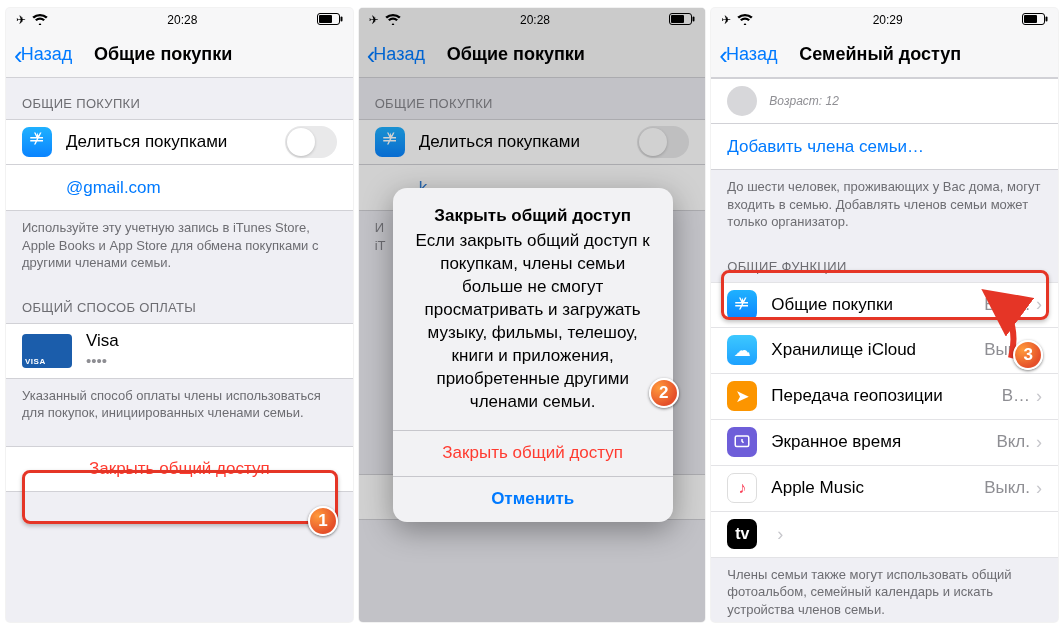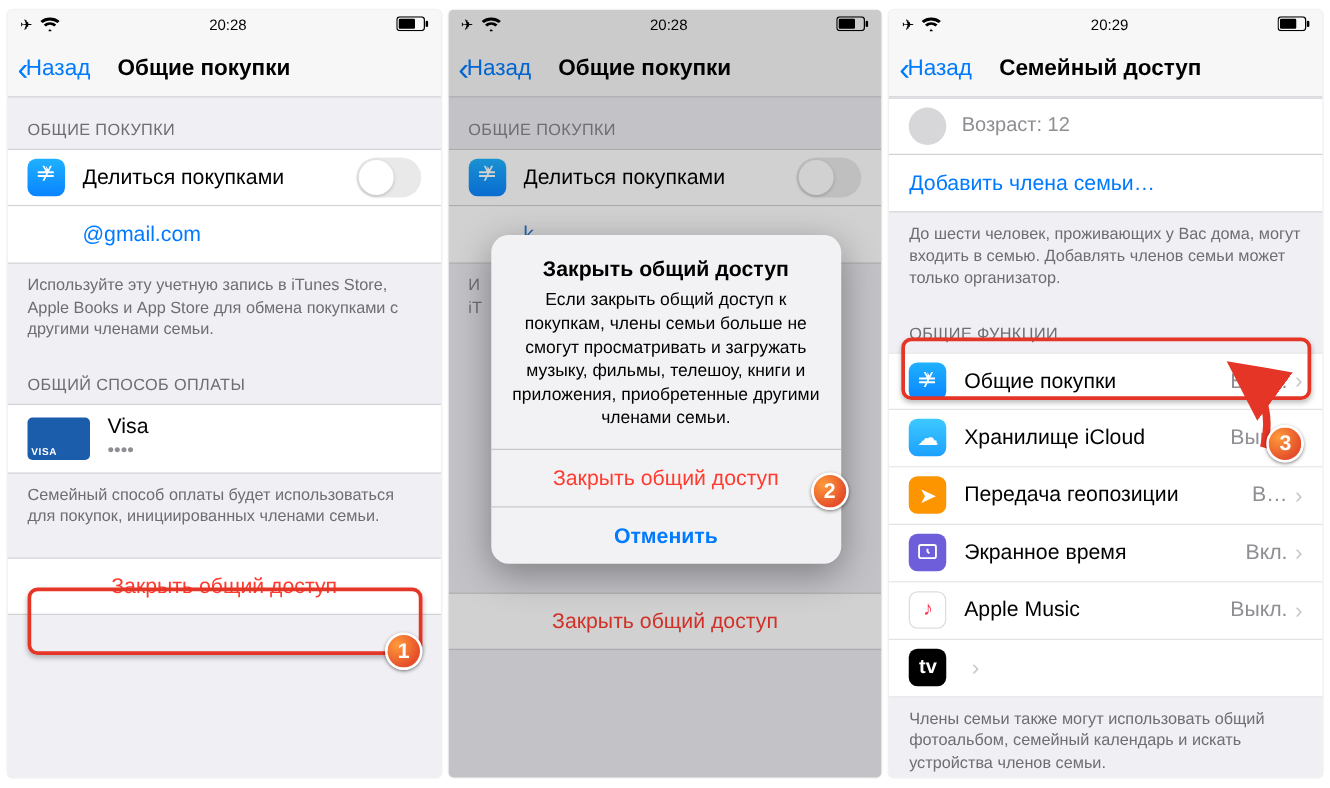--- a/index.html
+++ b/index.html
@@ -141,30 +141,30 @@
   .arrow-svg { position: absolute; z-index: 45; pointer-events: none; }
 
   
   .modal {
     position: absolute; top: 180px; left: 34px; width: 280px;
     background: #f2f2f4; border-radius: 14px; overflow: hidden;
     box-shadow: 0 8px 30px rgba(0,0,0,0.35);
     z-index: 30;
   }
   .modal-title   { font-size: 17px; font-weight: 600; text-align: center; padding: 18px 18px 4px; }
-  .modal-message { font-size: 14px; text-align: center; padding: 0 16px 16px; color: #000; line-height: 1.35; }
+  .modal-message { font-size: 17px; text-align: center; padding: 0 16px 16px; color: #000; line-height: 1.35; }
   .modal-btn {
     height: 46px; border-top: 0.5px solid #c7c7cc;
     display: flex; align-items: center; justify-content: center;
     font-size: 17px; cursor: pointer;
   }
   .modal-btn.destructive { color: #ff3b30; }
   .modal-btn.cancel { color: #007aff; font-weight: 600; }
 
-  .member-sub { color: #8e8e93; font-size: 16px; }
+  .member-sub { color: #8e8e93; font-size: 12px; font-style: italic; }
 </style>
 </head>
 <body>
 
 <div class="phone">
   <div class="status-bar">
     <div class="status-left">
       <span>✈</span>
       <span>
         <svg width="16" height="12" viewBox="0 0 16 12">
@@ -212,21 +212,21 @@
   <div class="section-footer">Используйте эту учетную запись в iTunes Store, Apple Books и App Store для обмена покупками с другими членами семьи.</div>
 
   <div class="section-header">ОБЩИЙ СПОСОБ ОПЛАТЫ</div>
   <div class="row" style="height:56px;">
     <div class="visa-card"></div>
     <div class="card-lines">
       <span>Visa</span>
       <span class="card-num">•••• </span>
     </div>
   </div>
-  <div class="section-footer">Семейный способ оплаты будет использоваться для покупок, инициированных членами семьи.</div>
+  <div class="section-footer">Указанный способ оплаты члены использоваться для покупок, инициированных членами семьи.</div>
 
   <div style="height:14px;"></div>
   <div class="row row-destructive">
     <span>Закрыть общий доступ</span>
   </div>
 
   <div class="highlight-red" style="top:462px; left:16px; width:316px; height:54px;"></div>
   <div class="badge" style="top:498px; left:302px;">
       <span>1</span>
     </div>

